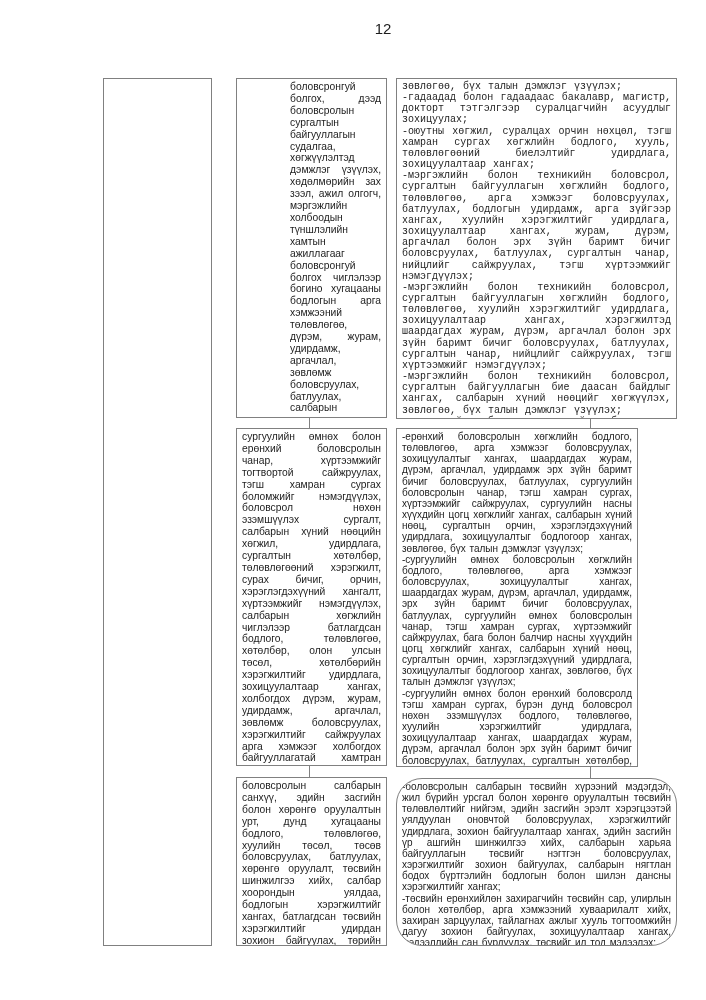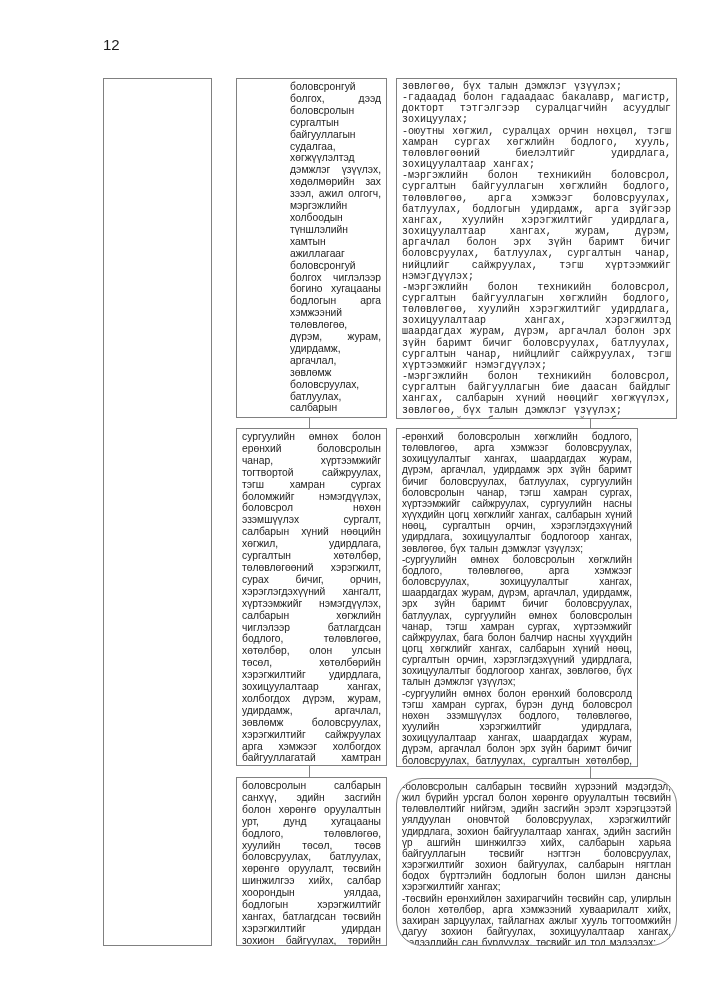--- a/index.html
+++ b/index.html
@@ -3,22 +3,22 @@
 <meta charset="utf-8">
 <style>
   html, body { margin:0; padding:0; background:#ffffff; }
   .page {
     position:relative; width:706px; height:1000px;
     background:#ffffff; overflow:hidden;
     font-family:"Liberation Sans", sans-serif;
     color:#1c1c1c;
   }
   .page-number {
-    position:absolute; top:36px; left:103px; width:560px;
-    text-align:left; font-size:15px; color:#1c1c1c;
+    position:absolute; top:20px; left:103px; width:560px;
+    text-align:center; font-size:15px; color:#1c1c1c;
   }
   .box {
     position:absolute; box-sizing:border-box;
     border:1px solid #808080; background:#ffffff; overflow:hidden;
   }
   .cell {
     padding:2px 5px;
     text-align:justify;
     white-space:pre-line;
     word-spacing:1px;

